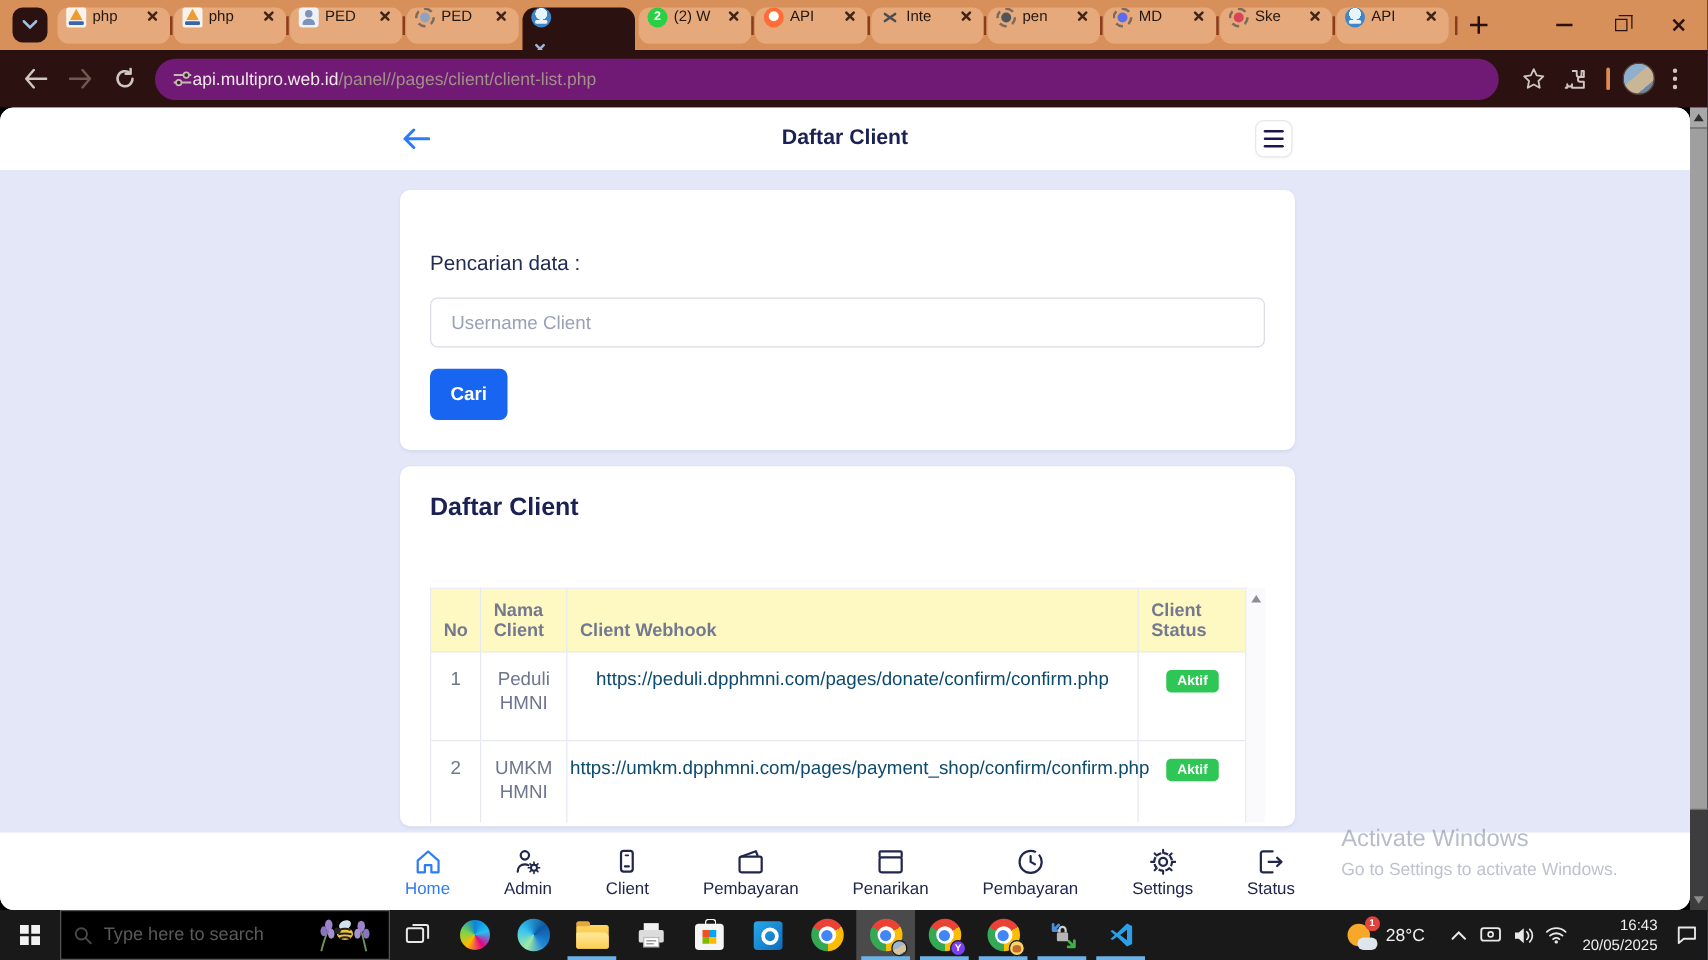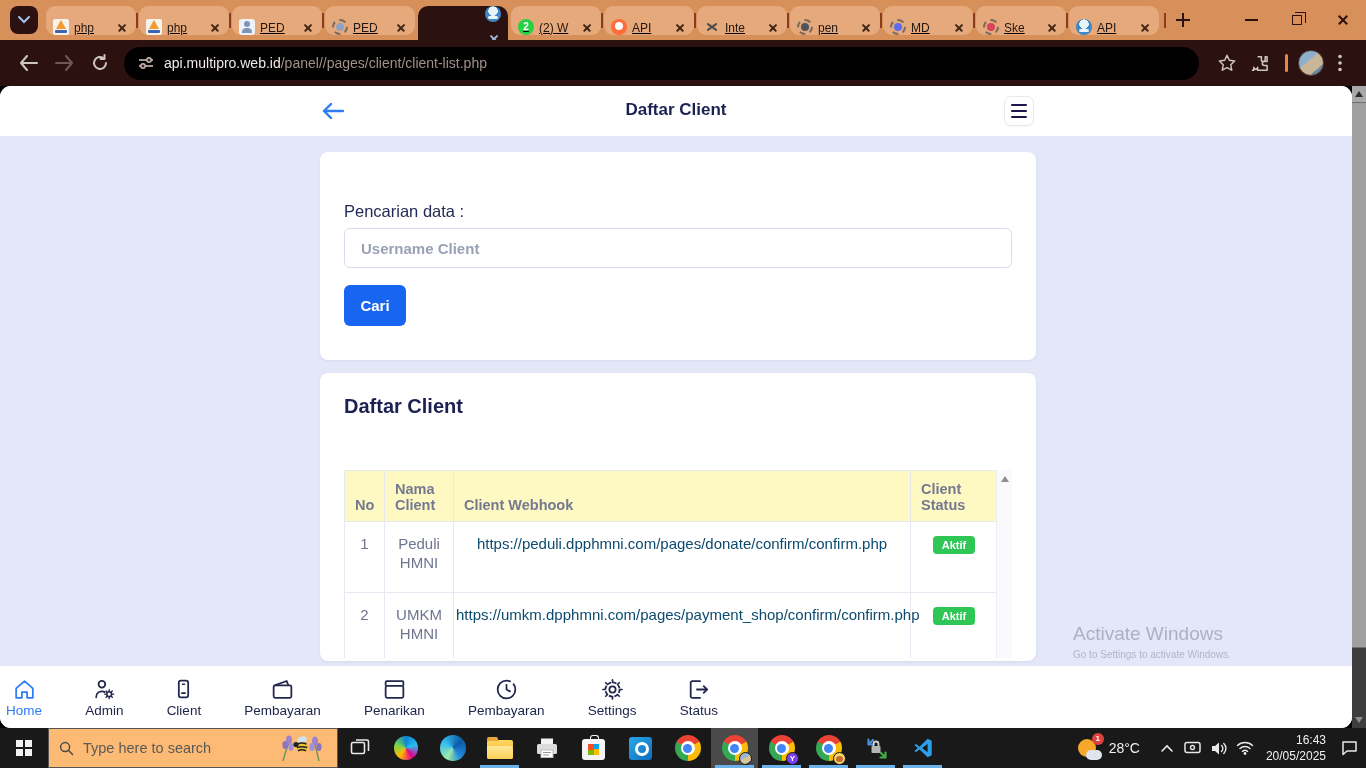--- a/index.html
+++ b/index.html
@@ -3,21 +3,21 @@
 <meta charset="utf-8">
 <style>
   * { box-sizing: border-box; margin: 0; padding: 0; }
   html,body { width:1366px; height:768px; overflow:hidden; font-family:"Liberation Sans", sans-serif; background:#000; }
   .stage { position:relative; width:1366px; height:768px; overflow:hidden; }
 
   
   .tabstrip { position:absolute; top:0; left:0; width:1366px; height:40px; background:#d8905a; display:flex; align-items:center; }
   .tabsearch { width:28px; height:28px; margin:0 8px 0 10px; border-radius:8px; background:#2b1210; display:flex; align-items:center; justify-content:center; flex:none; }
   .tabs { display:flex; align-items:center; height:40px; }
-  .tab { position:relative; width:90px; height:29px; margin-right:3px; border-radius:9px; background:#e5a97b; display:flex; align-items:flex-end; padding:0 7px; gap:5px; flex:none;text-decoration:underline; }
+  .tab { position:relative; width:90px; height:29px; margin-right:3px; border-radius:9px; background:#e5a97b; display:flex; align-items:flex-start; padding:0 7px; gap:5px; flex:none; }
   .tab.sepl::before { content:""; position:absolute; left:-3px; top:7px; width:2px; height:15px; background:#8a3c1e; }
   .tab .ttl { flex:1; font-size:12px; color:#241710; white-space:nowrap; overflow:hidden; }
   .tab.active { height:34px; align-self:flex-end; border-radius:10px 10px 0 0; background:#2b1210;flex-direction:column; }
   .tab.active .ttl { color:#cfc6c3; }
   .fav { width:16px; height:16px; flex:none; position:relative; border-radius:50%; }
   .fav-pma { border-radius:2px; background:#f7f3ea; }
   .fav-pma::before { content:""; position:absolute; left:3px; top:1px; width:0; height:0; border-left:5px solid transparent; border-right:5px solid transparent; border-bottom:9px solid #f09a30; }
   .fav-pma::after { content:""; position:absolute; left:2px; bottom:2px; width:12px; height:3px; background:#3b63b0; border-radius:1px; }
   .fav-ped { border-radius:3px; background:#eef1f6; }
   .fav-ped::before { content:""; position:absolute; left:5px; top:2px; width:6px; height:6px; border-radius:50%; background:#7d93b8; }
@@ -51,84 +51,84 @@
   .wc-min i { display:block; width:13px; height:2px; background:#2b1210; }
   .wc-max i { display:block; width:10px; height:10px; border:1.6px solid #2b1210; position:relative; }
   .wc-max i::before { content:""; position:absolute; left:2px; top:-4px; width:10px; height:10px; border:1.6px solid #2b1210; border-left:none; border-bottom:none; }
   .wc-close i { position:relative; width:14px; height:14px; display:block; }
   .wc-close i::before, .wc-close i::after { content:""; position:absolute; left:1px; top:6px; width:12px; height:1.8px; background:#2b1210; }
   .wc-close i::before { transform:rotate(45deg); } .wc-close i::after { transform:rotate(-45deg); }
 
   
   .toolbar { position:absolute; top:40px; left:0; width:1366px; height:46px; background:#2b1210; display:flex; align-items:center; padding:0 10px; }
   .navbtn { width:36px; height:36px; display:flex; align-items:center; justify-content:center; flex:none; }
-  .urlpill { flex:1; height:33px; margin:0 12px 0 6px; background:#000000; border-radius:17px; display:flex; align-items:center; padding:0 14px; gap:10px; min-width:0;text-align:right; }
+  .urlpill { flex:1; height:33px; margin:0 12px 0 6px; background:#701a75; border-radius:17px; display:flex; align-items:center; padding:0 14px; min-width:0;text-align:right; }
   .urltext { font-size:14px; white-space:nowrap; overflow:hidden; }
   .urltext .host { color:#efe8e6; }
   .urltext .path { color:#a2908a; }
   .orangebar { width:3px; height:18px; border-radius:2px; background:#e08a4e; margin:0 10px; flex:none; }
   .avatar { width:26px; height:26px; border-radius:50%; flex:none; background:linear-gradient(140deg,#8fb0cd 0 40%,#c9b697 41% 75%,#6f86a0 76%); border:1px solid #55403a; }
   .tb-ico { width:32px; height:32px; display:flex; align-items:center; justify-content:center; flex:none; }
 
   
   .viewport { position:absolute; top:86px; left:0; width:1352px; height:642px; background:#e3e7f8; overflow:hidden;border-radius:11px; }
   .pageheader { position:relative; width:100%; height:50px; background:#fff; }
   .backbtn { position:absolute; left:320px; top:13px; width:26px; height:24px; display:flex; align-items:center; justify-content:center; }
   .pagetitle { position:absolute; left:0; right:0; top:14px; text-align:center; font-size:17px; font-weight:600; color:#1b2153; }
   .menubtn { position:absolute; right:318px; top:10px; width:30px; height:30px; background:#fff; border:1px solid #e7e7ec; border-radius:7px; display:flex; flex-direction:column; align-items:center; justify-content:center; gap:3.5px; box-shadow:0 1px 2px rgba(0,0,0,.04); }
   .menubtn i { display:block; width:16px; height:2.6px; background:#1d1450; border-radius:1px; }
 
   .col { width:716px; margin-left:320px; }
   .card { background:#fff; border-radius:8px; box-shadow:0 1px 3px rgba(30,40,90,.07); }
   .card1 { margin-top:16px; height:208px; padding:50px 24px 0; }
   .searchlabel { font-size:16.5px; color:#232a54; }
-  .searchinput { margin-top:7px; width:100%; height:40px; border:1px solid #d9dce8; border-radius:6px; padding:0 16px; font-size:15px; color:#232a54; font-family:"Liberation Sans",sans-serif; outline:none;font-weight:bold; }
+  .searchinput { margin-top:17px; width:100%; height:40px; border:1px solid #d9dce8; border-radius:6px; padding:0 16px; font-size:15px; color:#232a54; font-family:"Liberation Sans",sans-serif; outline:none; }
   .searchinput::placeholder { color:#9aa1b6; }
   .caribtn { margin-top:17px; width:62px; height:41px; background:#1865f2; color:#fff; border:none; border-radius:6px; font-size:15px; font-weight:600; font-family:"Liberation Sans",sans-serif; }
 
   .card2 { margin-top:13px; height:288px; padding:22px 24px 0; }
   .card2 h2 { font-size:20px; font-weight:700; color:#1b2153; }
   .tablewrap { position:relative; margin-top:52px; height:188px; overflow:hidden; }
   table.clients { border-collapse:collapse; table-layout:fixed; width:653px; }
   .clients th, .clients td { border:1px solid #e7e9f2; }
   .clients th { background:#fef9c3; color:#74798f; font-size:14.5px; font-weight:700; text-align:left; padding:8px 10px; vertical-align:bottom; height:51px; }
   .clients td { background:#fff; vertical-align:top; text-align:center; padding-top:13px; height:71px; font-size:15px; }
   .c-no { width:40px; } .c-name { width:69px; } .c-hook { width:457px; } .c-status { width:87px; }
   .td-no, .td-name { color:#70758f; line-height:1.25; }
   .td-hook { color:#0c4a6e; font-size:14.5px; white-space:nowrap; padding-left:2px; padding-right:2px; }
   .badge { display:inline-block; background:#2ec655; color:#fff; font-size:11px; font-weight:700; padding:3px 9px; border-radius:4px; }
   .innerscroll { position:absolute; right:0; top:0; bottom:0; width:16px; background:#fafafc; border-left:1px solid #ececf2; }
   .innerscroll::before { content:""; position:absolute; top:6px; left:4px; width:0; height:0; border-left:4px solid transparent; border-right:4px solid transparent; border-bottom:6px solid #8e8e96; }
 
   
   .bottomnav { position:absolute; left:0; bottom:0; width:100%; height:62px; background:#fff; }
-  .navrow { width:724px; height:100%; display:flex; justify-content:space-between; align-items:center; padding:0 6px; }
+  .navrow { width:724px; margin-left:318px; height:100%; display:flex; justify-content:space-between; align-items:center; padding:0 6px; }
   .navitem { display:flex; flex-direction:column; align-items:center; gap:1px; color:#20264c; }
   .navitem .lbl { font-size:13.5px; }
   .navitem.active { color:#2e7bf6; }
   .navitem svg { display:block; }
 
-  .watermark { position:absolute; left:1073px; top:537px; z-index:5; pointer-events:none; }
+  .watermark { position:absolute; left:1073px; top:575px; z-index:5; pointer-events:none; }
   .watermark .w1 { font-size:19px; color:rgba(125,131,158,.55); }
-  .watermark .w2 { font-size:10px; color:rgba(125,131,158,.50); margin-top:4px; }
+  .watermark .w2 { font-size:14px; color:rgba(125,131,158,.50); margin-top:4px; }
 
   
   .vscroll { position:absolute; top:86px; right:0; width:14px; height:642px; background:#3d3d3d; }
   .vscroll .up { position:absolute; top:0; left:0; width:14px; height:16px; background:#a8a8a8; }
   .vscroll .up::before { content:""; position:absolute; left:3px; top:5px; width:0; height:0; border-left:4px solid transparent; border-right:4px solid transparent; border-bottom:6px solid #2e2e2e; }
   .vscroll .thumb { position:absolute; top:16px; left:0; width:14px; height:546px; background:#9f9f9f; border-top:1px solid #707070; border-bottom:1px solid #707070; }
   .vscroll .down { position:absolute; bottom:0; left:0; width:14px; height:16px; background:#3d3d3d; }
   .vscroll .down::before { content:""; position:absolute; left:3px; top:5px; width:0; height:0; border-left:4px solid transparent; border-right:4px solid transparent; border-top:6px solid #8c8c8c; }
 
   
   .taskbar { position:absolute; top:728px; left:0; width:1366px; height:40px; background:#191919; display:flex; align-items:stretch; }
   .startbtn { width:48px; display:flex; align-items:center; justify-content:center; }
   .winlogo { position:relative; width:16px; height:16px; }
   .winlogo::before { content:""; position:absolute; left:0; top:0; width:7px; height:7px; background:#f2f2f2; box-shadow:9px 0 0 #f2f2f2, 0 9px 0 #f2f2f2, 9px 9px 0 #f2f2f2; }
-  .tsearch { width:290px; background:#fdba74; border:1px solid #555; display:flex; align-items:center; padding:0 10px; gap:9px; position:relative; }
+  .tsearch { width:264px; background:#000000; border:1px solid #555; display:flex; align-items:center; padding:0 10px; gap:9px; position:relative; }
   .tsearch .txt { font-size:14.5px; color:#5a5a5a; flex:1; }
   .tvbtn { width:44px; display:flex; align-items:center; justify-content:center; }
   .tbi { width:47px; display:flex; align-items:center; justify-content:center; position:relative; }
   .tbi.open::after { content:""; position:absolute; bottom:0; left:4px; right:4px; height:3px; background:#6cb2e8; }
   .tbi.activeapp { background:#4a4a4a; }
   .chromeic { width:26px; height:26px; border-radius:50%; background:conic-gradient(from -60deg,#ea4335 0 120deg,#fbbc05 0 240deg,#34a853 0 360deg); position:relative; }
   .chromeic::before { content:""; position:absolute; inset:6px; border-radius:50%; background:#fff; }
   .chromeic::after { content:""; position:absolute; inset:8.5px; border-radius:50%; background:#4285f4; }
   .cbadge { position:absolute; bottom:3px; right:6px; width:13px; height:13px; border-radius:50%; display:flex; align-items:center; justify-content:center; font-size:8px; font-weight:700; color:#fff; z-index:2; border:1px solid #191919; }
   .cbadge.photo { background:linear-gradient(150deg,#9db6cf 0 45%,#d9c49a 46% 80%,#5d7a95 81%); }

